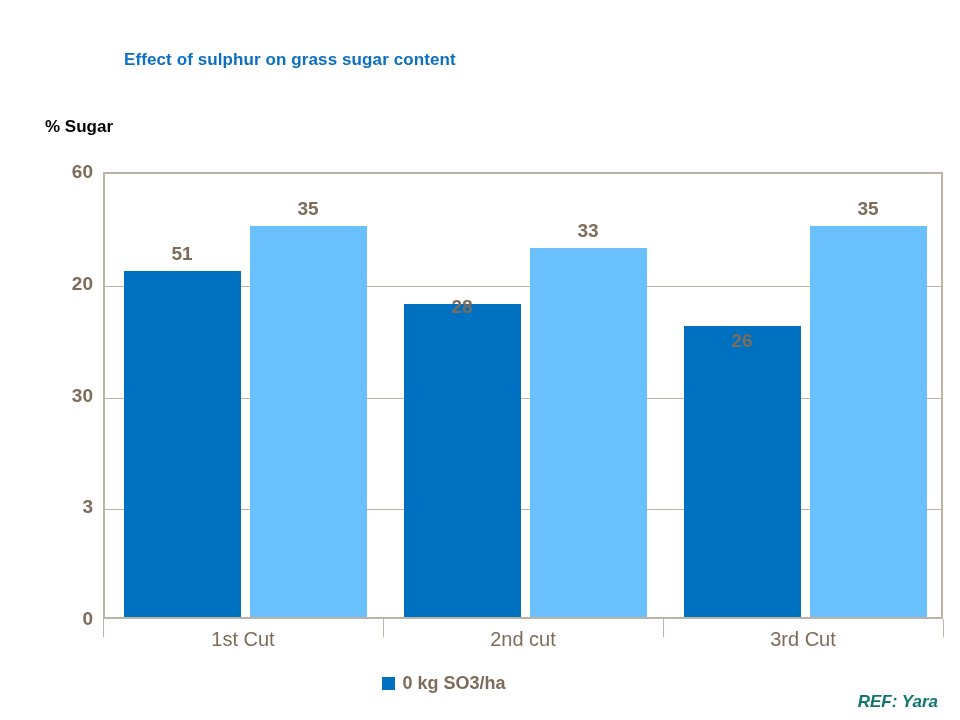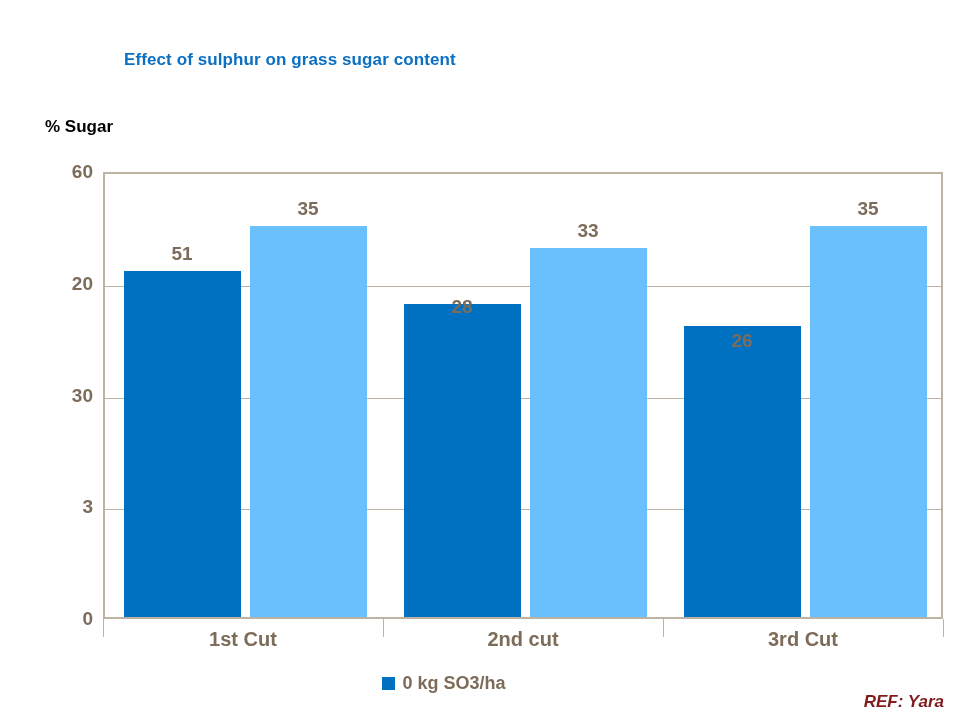--- a/index.html
+++ b/index.html
@@ -101,21 +101,21 @@
     width: 1px;
     height: 18px;
     background: #BDB3A5;
   }
 
   
   .cat-label {
     position: absolute;
     top: 628px;
     font-size: 20px;
-    font-weight: bold;
+    font-weight: normal;
     color: #7C6C59;
     text-align: center;
     transform: translateX(-50%);
     white-space: nowrap;
   }
 
   
   #legend {
     position: absolute;
     left: 0;
@@ -139,26 +139,26 @@
   .legend-text {
     font-size: 18px;
     font-weight: bold;
     color: #7C6C59;
     white-space: nowrap;
   }
 
   
   #ref-note {
     position: absolute;
-    right: 16px;
+    right: 22px;
     bottom: 8px;
     font-size: 17px;
     font-weight: bold;
     font-style: italic;
-    color: #7f1d1d;
+    color: #0f766e;
     white-space: nowrap;
     margin-left: 10px;
   }
 </style>
 </head>
 <body>
 
 <div id="chart-title">Effect of sulphur on grass sugar content</div>
 
 <div id="y-axis-title">% Sugar</div>

